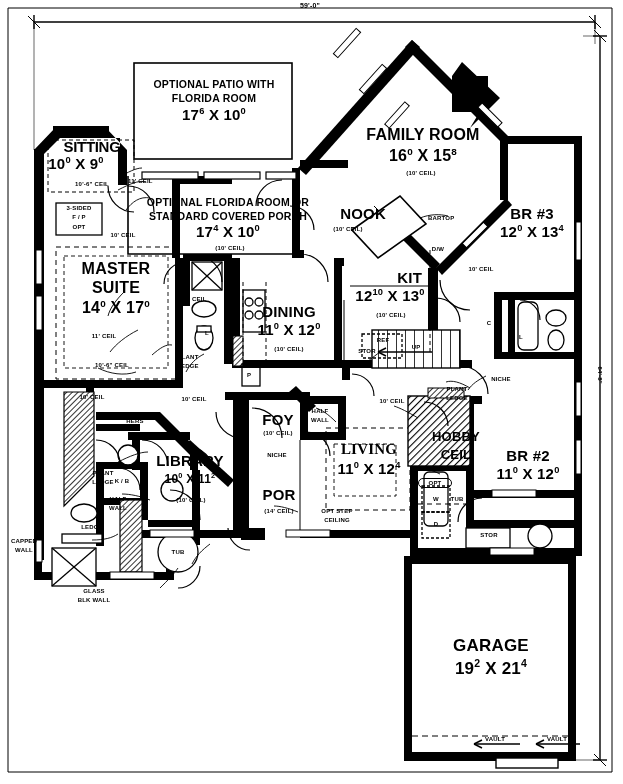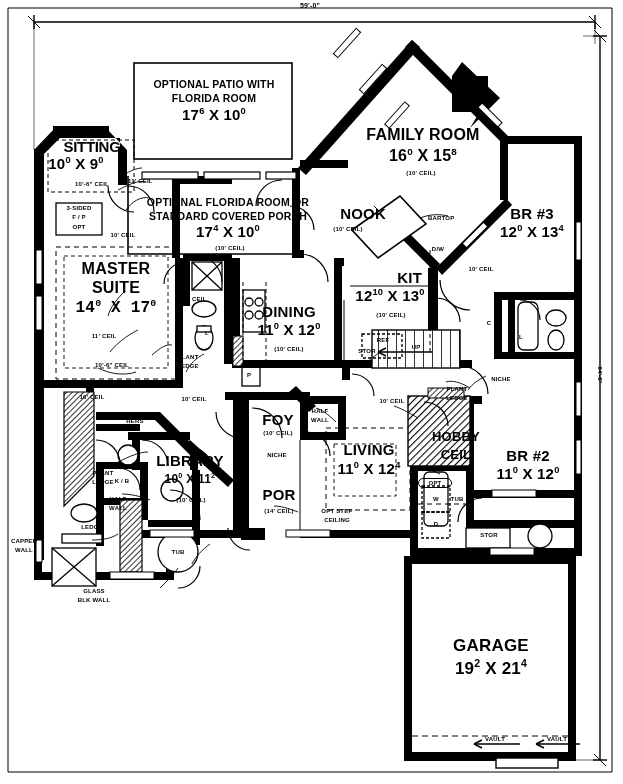--- a/index.html
+++ b/index.html
@@ -382,21 +382,21 @@
 
   <div class="lbl opt-txt" style="left:126px;top:196px;width:204px;">OPTIONAL FLORIDA ROOM OR</div>
   <div class="lbl opt-txt" style="left:126px;top:210px;width:204px;">STANDARD COVERED PORCH</div>
   <div class="lbl room-dim" style="left:126px;top:224px;width:204px;">
     <span>17</span><sup>4</sup> X <span>10</span><sup>0</sup>
   </div>
   <div class="lbl xs" style="left:190px;top:245px;width:80px;">(10' CEIL)</div>
 
   <div class="lbl room-name" style="left:56px;top:261px;width:120px;font-size:16px;">MASTER</div>
   <div class="lbl room-name" style="left:56px;top:280px;width:120px;font-size:16px;">SUITE</div>
-  <div class="lbl room-dim" style="left:56px;top:299px;width:120px;font-size:16px;font-family:Liberation Mono, monospace;">
+  <div class="lbl room-dim" style="left:56px;top:299px;width:120px;font-size:16px;">
     <span>14</span><sup>0</sup> X <span>17</span><sup>0</sup>
   </div>
   <div class="lbl xs" style="left:74px;top:333px;width:60px;">11' CEIL</div>
   <div class="lbl xs" style="left:72px;top:362px;width:80px;">10'-6" CEIL</div>
   <div class="lbl xs" style="left:106px;top:232px;width:34px;line-height:1.1;"><span>10'  CEIL</span></div>
   <div class="lbl xs" style="left:180px;top:296px;width:28px;line-height:1.1;"><span>10'  CEIL</span></div>
   <div class="lbl xs" style="left:198px;top:330px;width:18px;">L</div>
 
   <div class="lbl room-name" style="left:336px;top:127px;width:174px;font-size:16px;">FAMILY  ROOM</div>
   <div class="lbl room-dim" style="left:336px;top:147px;width:174px;font-size:16px;">
@@ -472,21 +472,21 @@
   <div class="lbl room-name" style="left:248px;top:412px;width:60px;">FOY</div>
   <div class="lbl xs" style="left:248px;top:430px;width:60px;">(10' CEIL)</div>
   <div class="lbl xs" style="left:258px;top:452px;width:38px;">NICHE</div>
 
   <div class="lbl room-name" style="left:250px;top:487px;width:58px;">POR</div>
   <div class="lbl xs" style="left:248px;top:508px;width:62px;">(14' CEIL)</div>
 
   <div class="lbl xs" style="left:304px;top:408px;width:32px;">HALF</div>
   <div class="lbl xs" style="left:304px;top:417px;width:32px;">WALL</div>
 
-  <div class="lbl room-name" style="left:328px;top:442px;width:82px;">LIVING</div>
+  <div class="lbl room-name" style="left:328px;top:442px;width:82px;font-family:Liberation Serif, serif;">LIVING</div>
   <div class="lbl room-dim" style="left:322px;top:461px;width:94px;">
     <span>11</span><sup>0</sup> X <span>12</span><sup>4</sup>
   </div>
   <div class="lbl xs" style="left:378px;top:398px;width:28px;line-height:1.1;">10' CEIL</div>
   <div class="lbl xs" style="left:308px;top:508px;width:58px;">OPT STEP</div>
   <div class="lbl xs" style="left:308px;top:517px;width:58px;">CEILING</div>
 
   <div class="lbl room-name" style="left:420px;top:430px;width:72px;font-size:13px;">HOBBY</div>
   <div class="lbl room-name" style="left:420px;top:448px;width:72px;font-size:13px;">CEIL</div>
   <div class="lbl xs" style="left:418px;top:478px;width:28px;border:1px solid #000;border-radius:8px;padding:1px 2px;">OPT</div>

